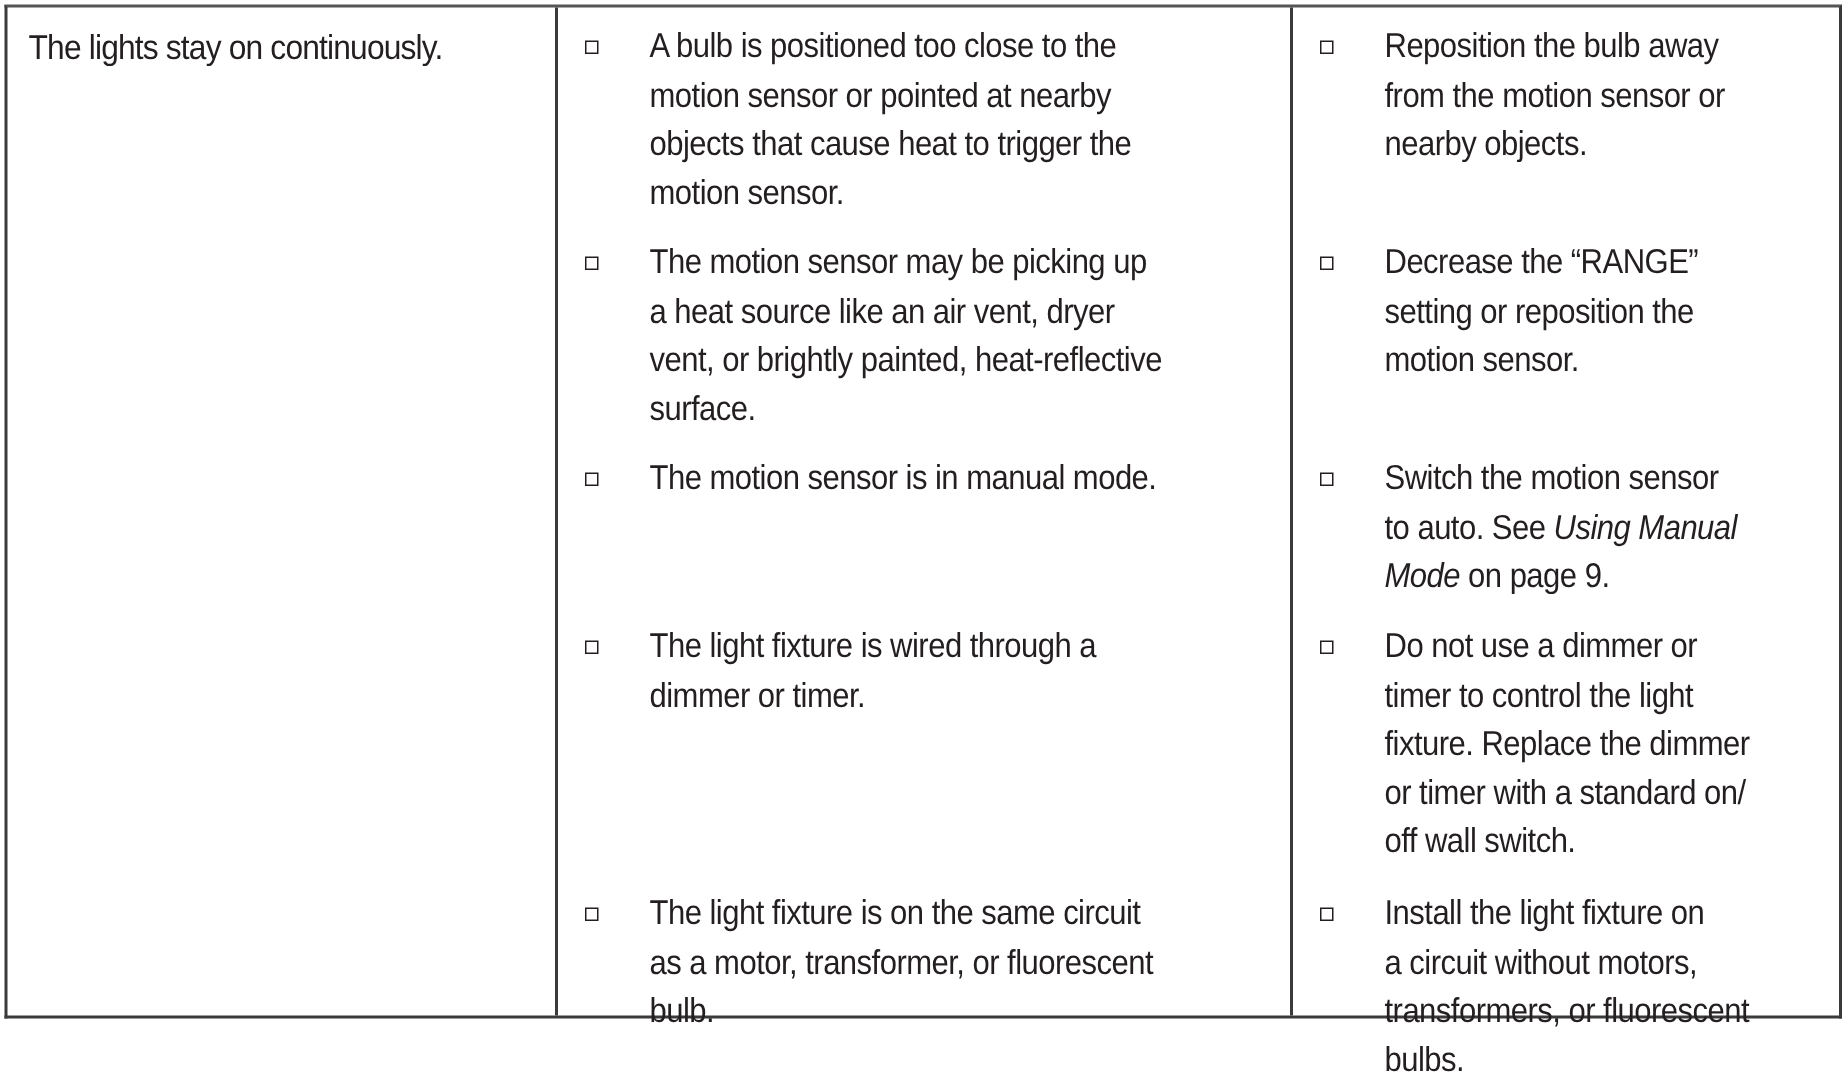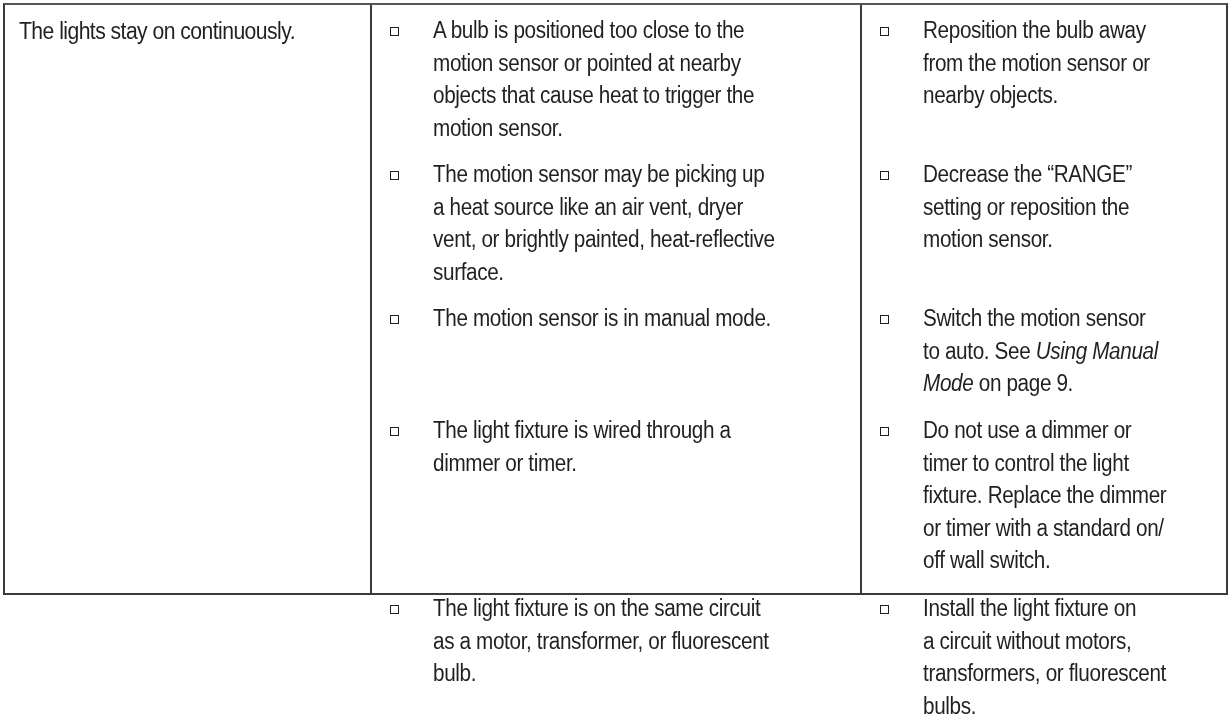--- a/index.html
+++ b/index.html
@@ -3,21 +3,21 @@
 <meta charset="utf-8">
 <style>
   html, body { margin: 0; padding: 0; background: #ffffff; }
   body {
     width: 1231px; height: 727px; overflow: hidden; position: relative;
     font-family: "Liberation Sans", "DejaVu Sans", sans-serif;
     color: #231f20;
   }
   .table {
     position: absolute; left: 3px; top: 3px;
-    width: 1225px; height: 592px;
+    width: 1225px; height: 676px;
     border-top: 2px solid #555;
     border-left: 2px solid #3a3a3a;
     border-right: 2px solid #3a3a3a;
     border-bottom: 2px solid #3a3a3a;
     box-sizing: border-box;
   }
   .col-divider { position: absolute; top: 0; bottom: 0; width: 0; border-left: 2px solid #3a3a3a; }
   .problem {
     position: absolute; left: 14px; top: 10px;
     font-size: 23px; line-height: 32.5px;

